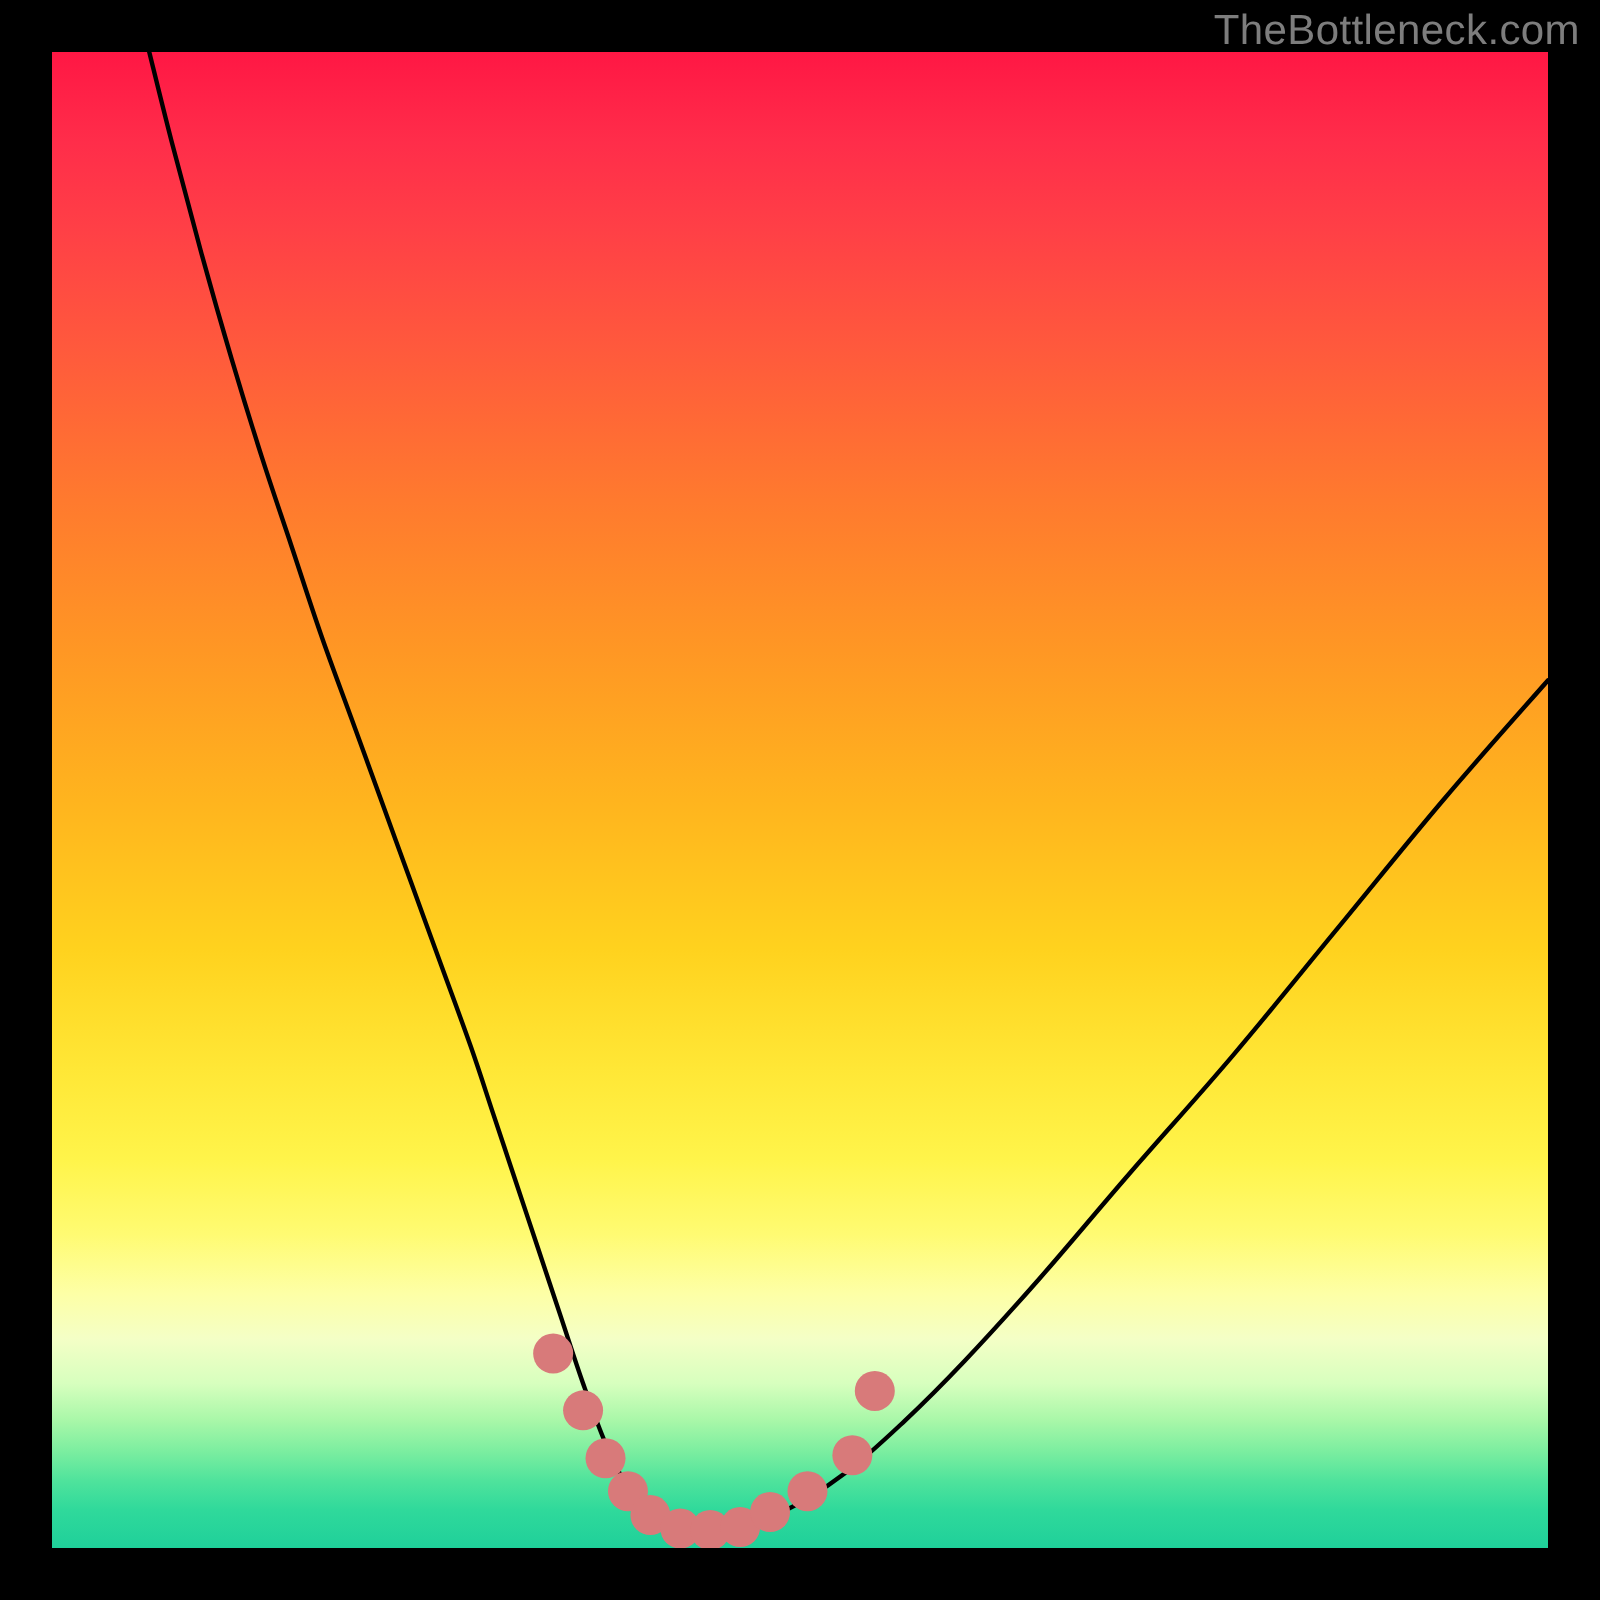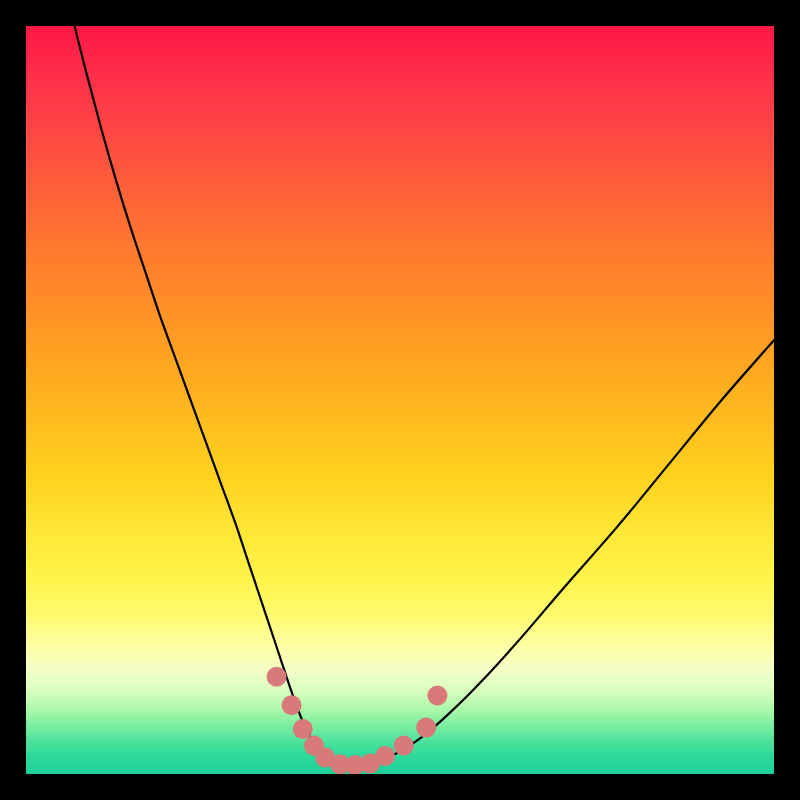--- a/index.html
+++ b/index.html
@@ -65,20 +65,21 @@
     font-size: 21px;
     font-weight: 500;
     letter-spacing: 0.2px;
     user-select: none;
   }
 </style>
 </head>
 <body>
 
 <div class="stage">
+  <div class="watermark">TheBottleneck.com</div>
   <div class="plot">
     <div class="gradient"></div>
     <svg class="curve-svg" viewBox="0 0 748 748" preserveAspectRatio="none">
       <path id="curve-path" fill="none" stroke="#000000" stroke-width="2.2" stroke-linecap="round" stroke-linejoin="round" d="M 48.620000000000005 0 C 50.6396 8.078399999999998, 55.1276 26.703599999999994, 59.84 44.879999999999995 C 64.5524 63.0564, 69.4144 81.45720000000003, 74.8 100.98000000000002 C 80.1856 120.50280000000001, 84.3744 135.16359999999992, 89.75999999999999 153.33999999999992 C 95.14559999999999 171.51639999999992, 99.33440000000002 185.13000000000002, 104.72000000000001 201.96000000000004 C 110.10560000000001 218.79000000000005, 114.29440000000001 230.68319999999997, 119.68 246.83999999999997 C 125.0656 262.99679999999995, 129.25439999999998 276.2364, 134.64 291.72 C 140.0256 307.20360000000005, 144.21439999999998 318.04959999999994, 149.6 332.85999999999996 C 154.9856 347.6704, 159.1744 359.1896, 164.56 374 C 169.9456 388.8104, 174.13439999999997 400.32959999999997, 179.51999999999998 415.14 C 184.9056 429.9504, 189.0944 441.46959999999996, 194.48000000000002 456.28 C 199.86560000000003 471.0904, 204.72760000000002 483.95599999999996, 209.44000000000003 497.41999999999996 C 214.15240000000003 510.88399999999996, 216.6208 518.9624, 220.66 531.08 C 224.6992 543.1976000000001, 227.8408 552.6224, 231.88 564.74 C 235.9192 576.8576, 239.0608 586.2823999999999, 243.1 598.4 C 247.1392 610.5176, 250.28080000000003 619.9423999999999, 254.32000000000002 632.06 C 258.3592 644.1776, 261.50079999999997 654.2756, 265.53999999999996 665.72 C 269.57919999999996 677.1644, 272.7208 686.2152, 276.76 695.64 C 280.7992 705.0648, 283.9408 711.3480000000001, 287.98 718.08 C 292.0192 724.812, 294.4876 729.40472, 299.2 733.04 C 303.9124 736.6752799999999, 307.42799999999994 737.1988799999999, 314.15999999999997 738.276 C 320.892 739.35312, 327.1752 740.63968, 336.6 739.024 C 346.0248 737.40832, 355.74879999999996 734.4163199999999, 366.52 729.3 C 377.2912 724.18368, 385.6688 718.6784, 396.44 710.6 C 407.2112 702.5216, 415.58879999999994 694.5179999999999, 426.35999999999996 684.42 C 437.1312 674.322, 444.1624 667.2908, 456.28 654.5 C 468.39759999999995 641.7092, 478.8696 630.19, 493.68 613.36 C 508.4904 596.53, 521.0568 581.196, 538.56 561 C 556.0631999999999 540.804, 572.0704000000001 523.3756, 590.9200000000001 501.15999999999997 C 609.7696000000001 478.9444, 624.4304 460.46880000000004, 643.28 437.58000000000004 C 662.1296 414.69120000000004, 676.7904 396.2156, 695.64 374 C 714.4896 351.7844, 738.5752 324.93120000000005, 748 314.16"></path>
     </svg>
     <svg class="markers-svg" viewBox="0 0 748 748" preserveAspectRatio="none">
       <g id="markers-g">
           <circle cx="250.58" cy="650.76" r="10" fill="#d87a7a"></circle>
           <circle cx="265.53999999999996" cy="679.184" r="10" fill="#d87a7a"></circle>
           <circle cx="276.76" cy="703.12" r="10" fill="#d87a7a"></circle>

